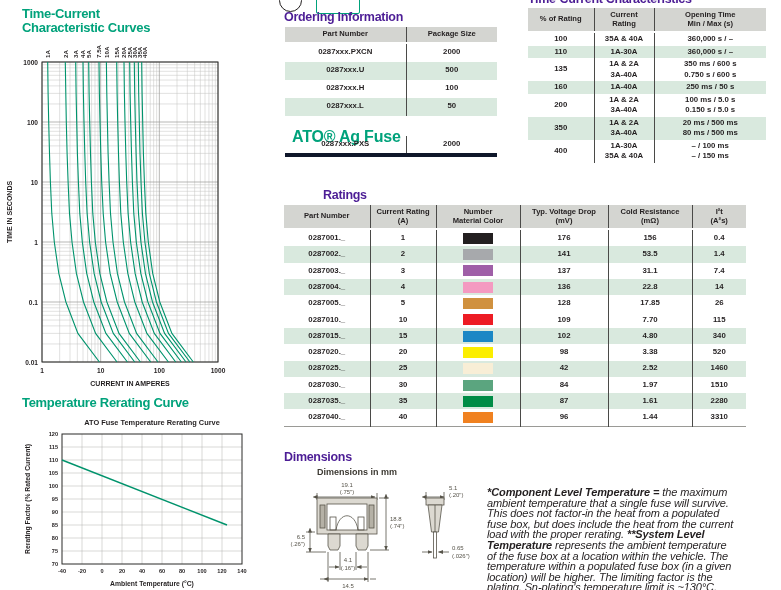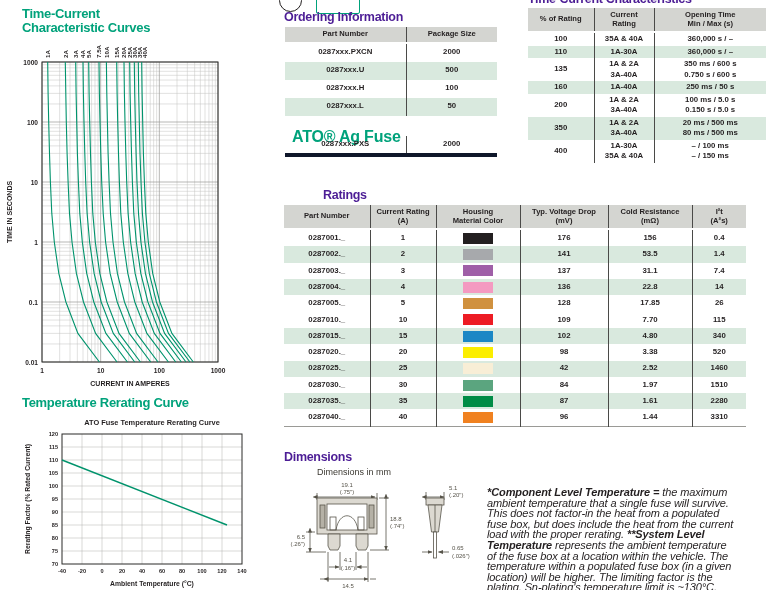--- a/index.html
+++ b/index.html
@@ -391,21 +391,21 @@
       <thead>
           <tr id="ratings-head">
             <th>
               <div>Part Number</div>
             </th>
             <th>
               <div>Current Rating</div>
               <div>(A)</div>
             </th>
             <th>
-              <div>Housing</div>
+              <div>Number</div>
               <div>Material Color</div>
             </th>
             <th>
               <div>Typ. Voltage Drop</div>
               <div>(mV)</div>
             </th>
             <th>
               <div>Cold Resistance</div>
               <div>(mΩ)</div>
             </th>
@@ -536,21 +536,21 @@
             <td>1.44</td>
             <td>3310</td>
           </tr>
         </tbody>
     </table>
   </div>
 
   <div class="abs" style="left:284px;top:450px;">
     <h3 class="gr">Dimensions</h3>
   </div>
-  <div class="abs" style="left:284px;top:467px;font-size:9px;font-weight:normal;color:#3d3a33;padding-left:33px;">Dimensions in mm</div>
+  <div class="abs" style="left:284px;top:467px;font-size:9px;font-weight:bold;color:#3d3a33;padding-left:33px;">Dimensions in mm</div>
   <svg class="abs" style="left:286px;top:480px;" width="196" height="120" viewBox="0 0 196 120">
     <defs>
       <marker id="ar" markerWidth="5" markerHeight="4" refX="4.5" refY="2" orient="auto" markerUnits="userSpaceOnUse">
         <path d="M0,0L5,2L0,4z" fill="#57544a"></path>
       </marker>
       <marker id="arr" markerWidth="5" markerHeight="4" refX="0.5" refY="2" orient="auto-start-reverse" markerUnits="userSpaceOnUse">
         <path d="M0,0L5,2L0,4z" fill="#57544a"></path>
       </marker>
     </defs>
     <g stroke="#57544a" stroke-width="0.8" fill="none">

